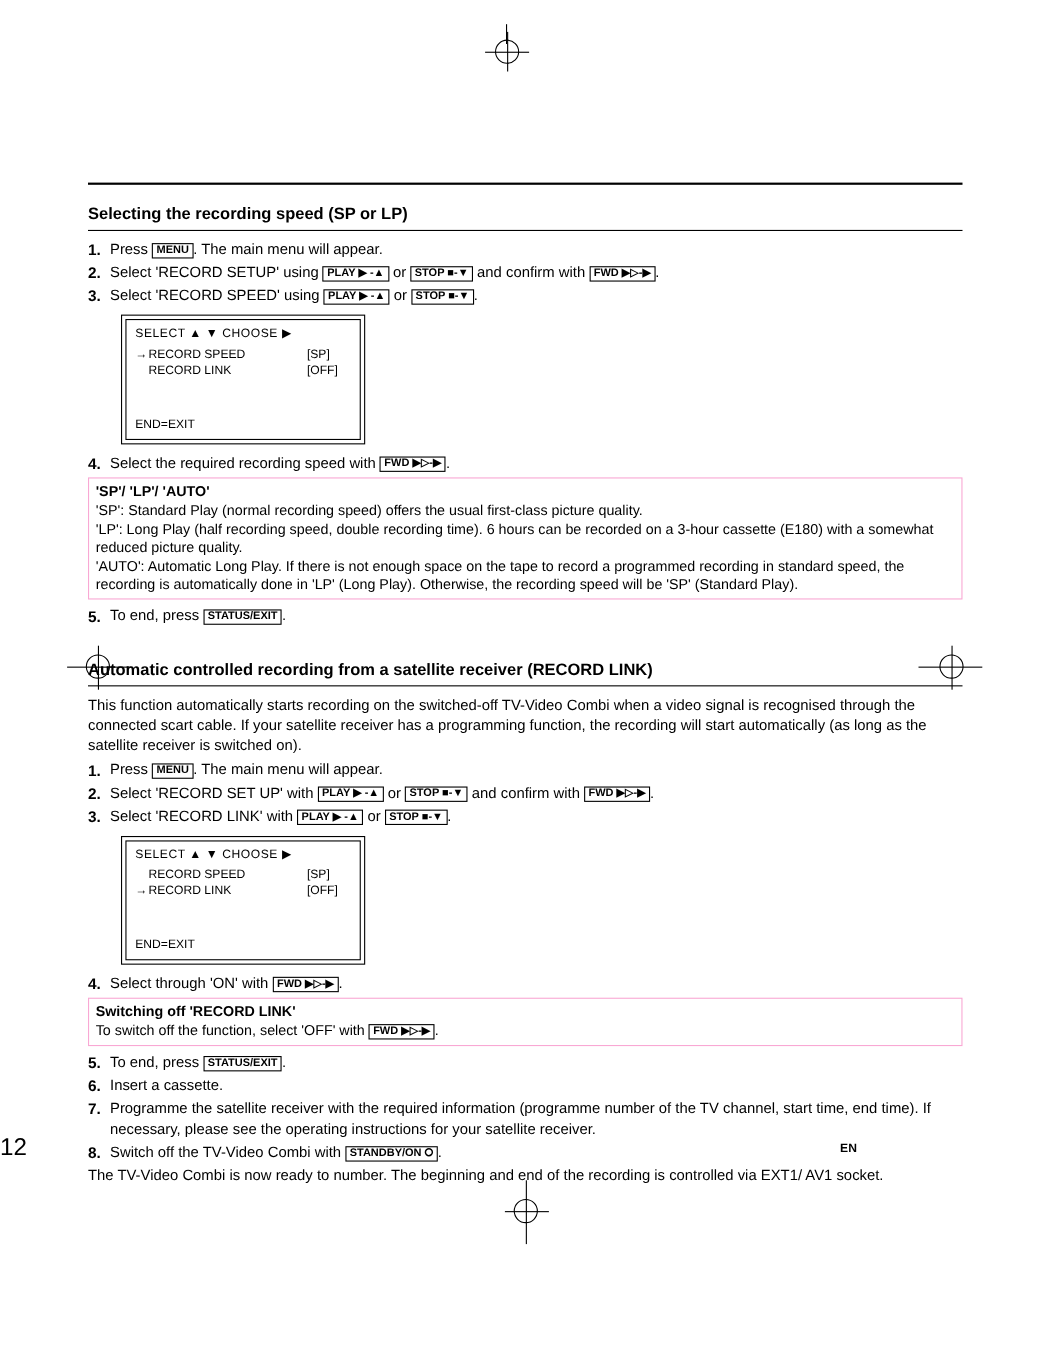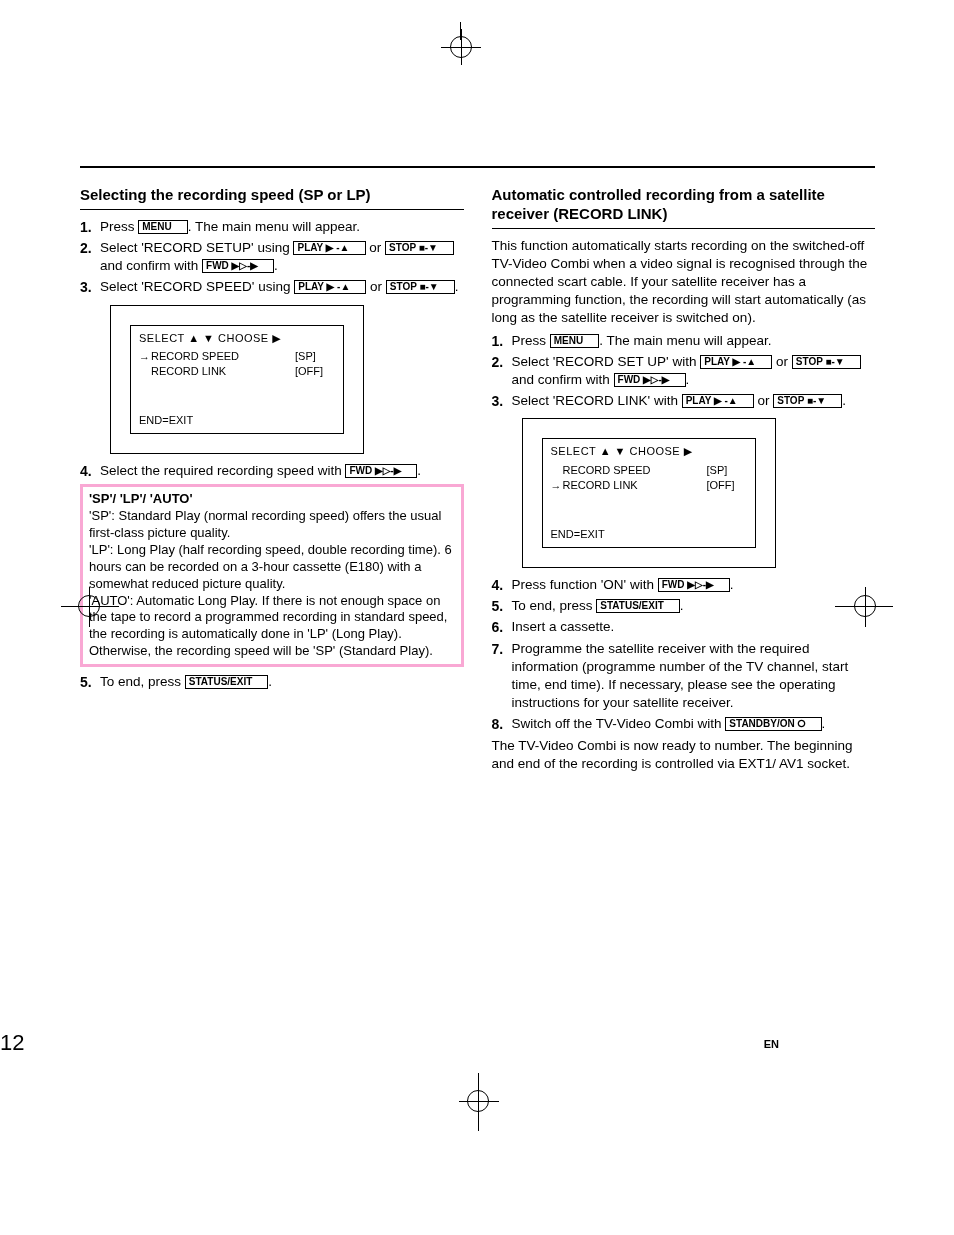--- a/index.html
+++ b/index.html
@@ -21,20 +21,21 @@
     font-family: 'Courier New', monospace;
     font-size: 14px;
     letter-spacing: 0.5px;
   }
 
   hr.top-rule { border:none; border-top:2px solid #000; margin:0; }
   .columns {
     display:flex;
     gap:28px;
     margin-top:18px;
+    flex-direction:column;
   }
   .col { flex:1; font-size:13.5px; line-height:1.35; }
   h2 {
     font-size:15px;
     font-weight:bold;
     margin:0 0 4px 0;
     line-height:1.25;
   }
   hr.sec-rule { border:none; border-top:1px solid #000; margin:3px 0 8px 0; }
   p { margin:0 0 4px 0; }
@@ -44,43 +45,43 @@
     content: counter(step) ".";
     position:absolute; left:0; top:0;
     font-weight:bold;
     font-size:14px;
   }
   .btn {
     display:inline-block;
     border:1px solid #000;
     font-size:10px;
     font-weight:bold;
-    padding:0 15px 0 3px;
+    padding:0 3px 0 3px;
     line-height:12px;
     vertical-align:1px;
     white-space:nowrap;
     font-family: Helvetica, Arial, sans-serif;
   }
   .osd {
     border:1px solid #000;
     width:220px;
     margin:8px 0 8px 30px;
-    padding:16px;
+    padding:0;
     font-size:11px;
   }
   .osd-inner { border:1px solid #000; margin:3px; }
   .osd-title { padding:5px 8px 2px 8px; letter-spacing:0.5px; }
   .osd-rows { padding:2px 8px 30px 8px; }
   .osd-row { display:flex; }
   .osd-row .arrow { width:12px; }
   .osd-row .lbl { flex:1; }
   .osd-row .val { width:40px; }
   .osd-foot { padding:4px 8px 5px 8px; }
   .boxed {
-    border:3px solid #f9a8d4;
+    border:1px solid #f9a8d4;
     padding:4px 6px;
     margin:4px 0 6px 0;
     font-size:13px;
     line-height:1.3;
   }
   .boxed-title { font-weight:bold; }
   .footer {
     position:absolute;
     top:1030px;
     left:0; width:100%;
@@ -209,24 +210,28 @@
               <span class="lbl">RECORD LINK</span>
               <span class="val">[OFF]</span>
             </div>
           </div>
           <div class="osd-foot">END=EXIT</div>
         </div>
       </div>
 
       <ol class="steps" style="counter-reset: step 3;">
         <li>
-          <span>Press function 'ON' with </span><span class="btn">FWD ▶▷-▶</span><span>.</span>
-        </li>
-      </ol>
-
+          <span>Select through 'ON' with </span><span class="btn">FWD ▶▷-▶</span><span>.</span>
+        </li>
+      </ol>
+
+      <div class="boxed">
+        <div class="boxed-title">Switching off 'RECORD LINK'</div>
+        <span>To switch off the function, select 'OFF' with </span><span class="btn">FWD ▶▷-▶</span><span>.</span>
+      </div>
 
       <ol class="steps" style="counter-reset: step 4;">
         <li>
           <span>To end, press </span><span class="btn">STATUS/EXIT</span><span>.</span>
         </li>
         <li>Insert a cassette.</li>
         <li>Programme the satellite receiver with the required information (programme number of the TV channel, start time, end time). If necessary, please see the operating instructions for your satellite receiver.</li>
         <li>
           <span>Switch off the TV-Video Combi with </span><span class="btn">STANDBY/ON ⭘</span><span>.</span>
         </li>

